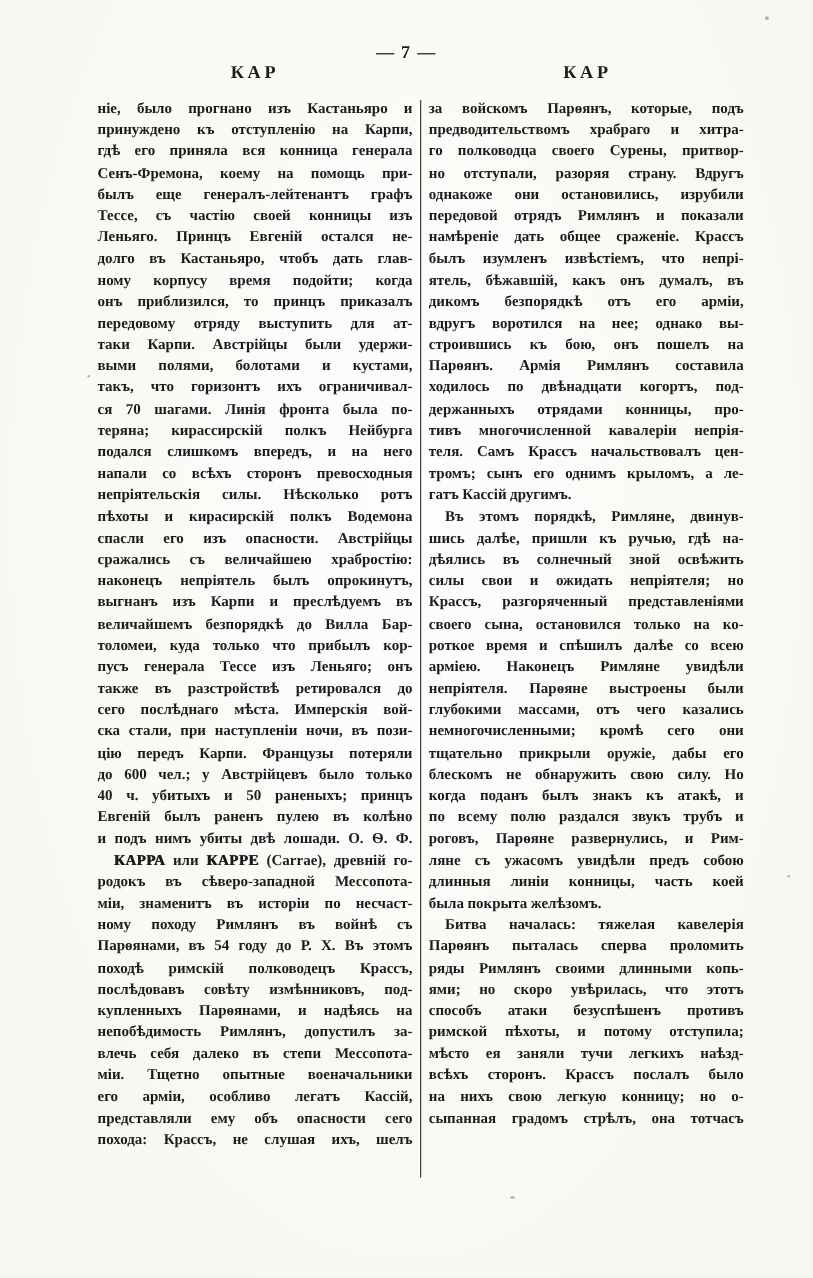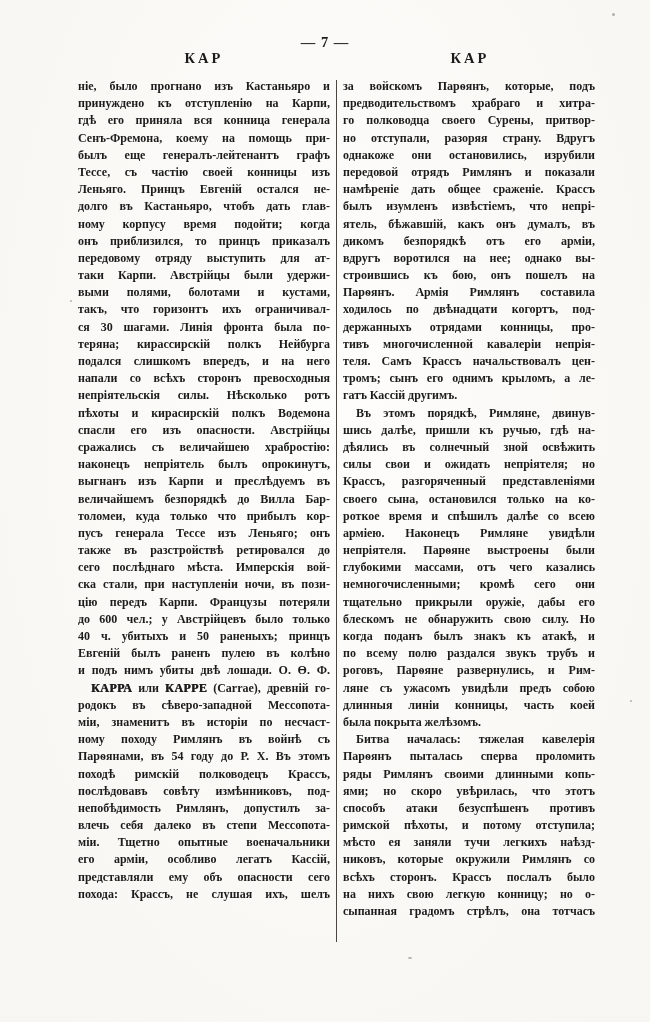--- a/index.html
+++ b/index.html
@@ -71,21 +71,21 @@
         <div class="line">былъ еще генералъ-лейтенантъ графъ</div>
         <div class="line">Тессе, съ частію своей конницы изъ</div>
         <div class="line">Леньяго. Принцъ Евгеній остался не-</div>
         <div class="line">долго въ Кастаньяро, чтобъ дать глав-</div>
         <div class="line">ному корпусу время подойти; когда</div>
         <div class="line">онъ приблизился, то принцъ приказалъ</div>
         <div class="line">передовому отряду выступить для ат-</div>
         <div class="line">таки Карпи. Австрійцы были удержи-</div>
         <div class="line">выми полями, болотами и кустами,</div>
         <div class="line">такъ, что горизонтъ ихъ ограничивал-</div>
-        <div class="line">ся 30 шагами. Линія фронта была по-</div>
+        <div class="line">ся 70 шагами. Линія фронта была по-</div>
         <div class="line">теряна; кирассирскій полкъ Нейбурга</div>
         <div class="line">подался слишкомъ впередъ, и на него</div>
         <div class="line">напали со всѣхъ сторонъ превосходныя</div>
         <div class="line">непріятельскія силы. Нѣсколько ротъ</div>
         <div class="line">пѣхоты и кирасирскій полкъ Водемона</div>
         <div class="line">спасли его изъ опасности. Австрійцы</div>
         <div class="line">сражались съ величайшею храбростію:</div>
         <div class="line">наконецъ непріятель былъ опрокинутъ,</div>
         <div class="line">выгнанъ изъ Карпи и преслѣдуемъ въ</div>
         <div class="line">величайшемъ безпорядкѣ до Вилла Бар-</div>
@@ -99,20 +99,21 @@
         <div class="line">40 ч. убитыхъ и 50 раненыхъ; принцъ</div>
         <div class="line">Евгеній былъ раненъ пулею въ колѣно</div>
         <div class="line">и подъ нимъ убиты двѣ лошади. О. Ѳ. Ф.</div>
         <div class="line indent"><span class="xb">КАРРА</span><span> или </span><span class="xb">КАРРЕ</span><span> (Carrae), древній го-</span></div>
         <div class="line">родокъ въ сѣверо-западной Мессопота-</div>
         <div class="line">міи, знаменитъ въ исторіи по несчаст-</div>
         <div class="line">ному походу Римлянъ въ войнѣ съ</div>
         <div class="line">Парѳянами, въ 54 году до Р. Х. Въ этомъ</div>
         <div class="line">походѣ римскій полководецъ Крассъ,</div>
         <div class="line">послѣдовавъ совѣту измѣнниковъ, под-</div>
+        <div class="line">купленныхъ Парѳянами, и надѣясь на</div>
         <div class="line">непобѣдимость Римлянъ, допустилъ за-</div>
         <div class="line">влечь себя далеко въ степи Мессопота-</div>
         <div class="line">міи. Тщетно опытные военачальники</div>
         <div class="line">его арміи, особливо легатъ Кассій,</div>
         <div class="line">представляли ему объ опасности сего</div>
         <div class="line">похода: Крассъ, не слушая ихъ, шелъ</div>
       </div>
     <div class="col-rule"></div>
     <div class="col">
         <div class="line">за войскомъ Парѳянъ, которые, подъ</div>
@@ -153,21 +154,20 @@
         <div class="line">ляне съ ужасомъ увидѣли предъ собою</div>
         <div class="line">длинныя линіи конницы, часть коей</div>
         <div class="line last">была покрыта желѣзомъ.</div>
         <div class="line indent">Битва началась: тяжелая кавелерія</div>
         <div class="line">Парѳянъ пыталась сперва проломить</div>
         <div class="line">ряды Римлянъ своими длинными копь-</div>
         <div class="line">ями; но скоро увѣрилась, что этотъ</div>
         <div class="line">способъ атаки безуспѣшенъ противъ</div>
         <div class="line">римской пѣхоты, и потому отступила;</div>
         <div class="line">мѣсто ея заняли тучи легкихъ наѣзд-</div>
-        <div class="line">никовъ, которые окружили Римлянъ со</div>
         <div class="line">всѣхъ сторонъ. Крассъ послалъ было</div>
         <div class="line">на нихъ свою легкую конницу; но о-</div>
         <div class="line">сыпанная градомъ стрѣлъ, она тотчасъ</div>
       </div>
   </div>
 
   <span class="speck" style="left:612px; top:13px;  width:3px; height:3px;"></span>
   <span class="speck" style="left:408px; top:957px; width:4px; height:2px;"></span>
   <span class="speck" style="left:70px;  top:300px; width:2px; height:2px;"></span>
   <span class="speck" style="left:630px; top:700px; width:2px; height:2px;"></span>

